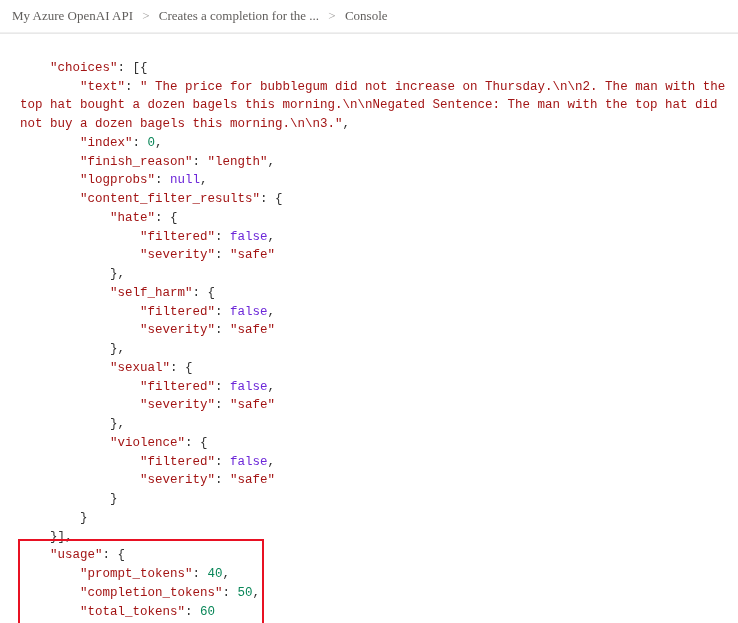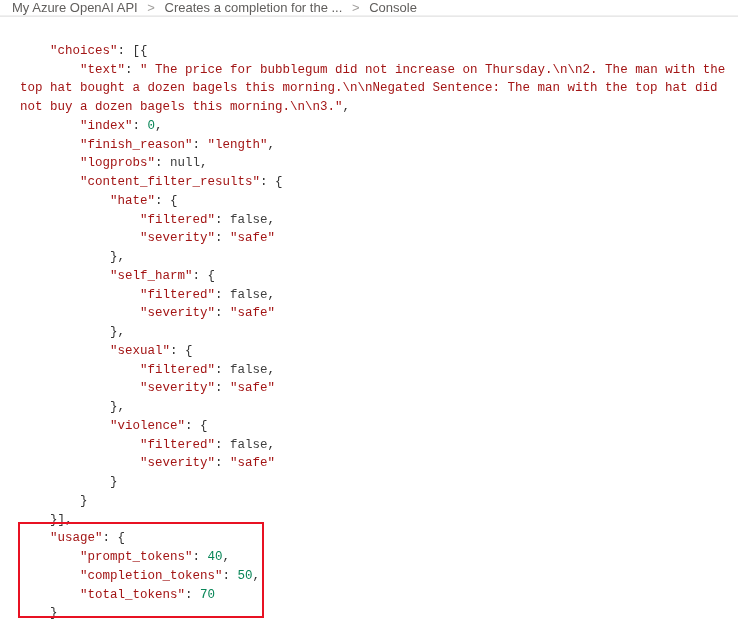--- a/index.html
+++ b/index.html
@@ -9,24 +9,25 @@
     }
     body {
       font-family: "Segoe UI", Tahoma, Geneva, Verdana, sans-serif;
       font-size: 13px;
       background: #ffffff;
       width: 738px;
       height: 623px;
       overflow: hidden;
     }
     .breadcrumb {
-      padding: 0 12px;
+      padding: 8px 12px;
       color: #605e5c;
       font-size: 13px;
       border-bottom: 1px solid #f0f0f0;
+      font-family: Liberation Serif, serif;
     }
     .breadcrumb span {
       color: #605e5c;
     }
     .breadcrumb .sep {
       margin: 0 6px;
       color: #a19f9d;
     }
     .code-area {
       font-family: Consolas, Monaco, "Courier New", monospace;
@@ -38,21 +39,21 @@
       position: relative;
       border-top: 1px solid #e8e8e8;
     }
     .wrap-line {
       white-space: pre-wrap;
       word-break: break-word;
     }
     .k { color: #a31515; }  
     .v { color: #333333; }  
     .n { color: #098658; }  
-    .kw { color: #404040; } 
+    .kw { color: #6d28d9; } 
     .highlight-box {
       position: absolute;
       border: 2px solid #e81123;
       pointer-events: none;
     }
   </style>
 </head>
 <body>
 
 <div class="breadcrumb">
@@ -84,17 +85,17 @@
 <span>            <span class="v">},</span></span>
 <span>            <span class="k">"violence"</span><span class="v">: {</span></span>
 <span>                <span class="k">"filtered"</span><span class="v">: </span><span class="kw">false</span><span class="v">,</span></span>
 <span>                <span class="k">"severity"</span><span class="v">: </span><span class="k">"safe"</span></span>
 <span>            <span class="v">}</span></span>
 <span>        <span class="v">}</span></span>
 <span>    <span class="v">}],</span></span>
 <span>    <span class="k">"usage"</span><span class="v">: {</span></span>
 <span>        <span class="k">"prompt_tokens"</span><span class="v">: </span><span class="n">40</span><span class="v">,</span></span>
 <span>        <span class="k">"completion_tokens"</span><span class="v">: </span><span class="n">50</span><span class="v">,</span></span>
-<span>        <span class="k">"total_tokens"</span><span class="v">: </span><span class="n">70</span></span>
+<span>        <span class="k">"total_tokens"</span><span class="v">: </span><span class="n">60</span></span>
 <span>    <span class="v">}</span></span>
 
 <div class="highlight-box" style="left:18px; top:505px; width:246px; height:96px;"></div>
 </div>
 
 </body></html>

